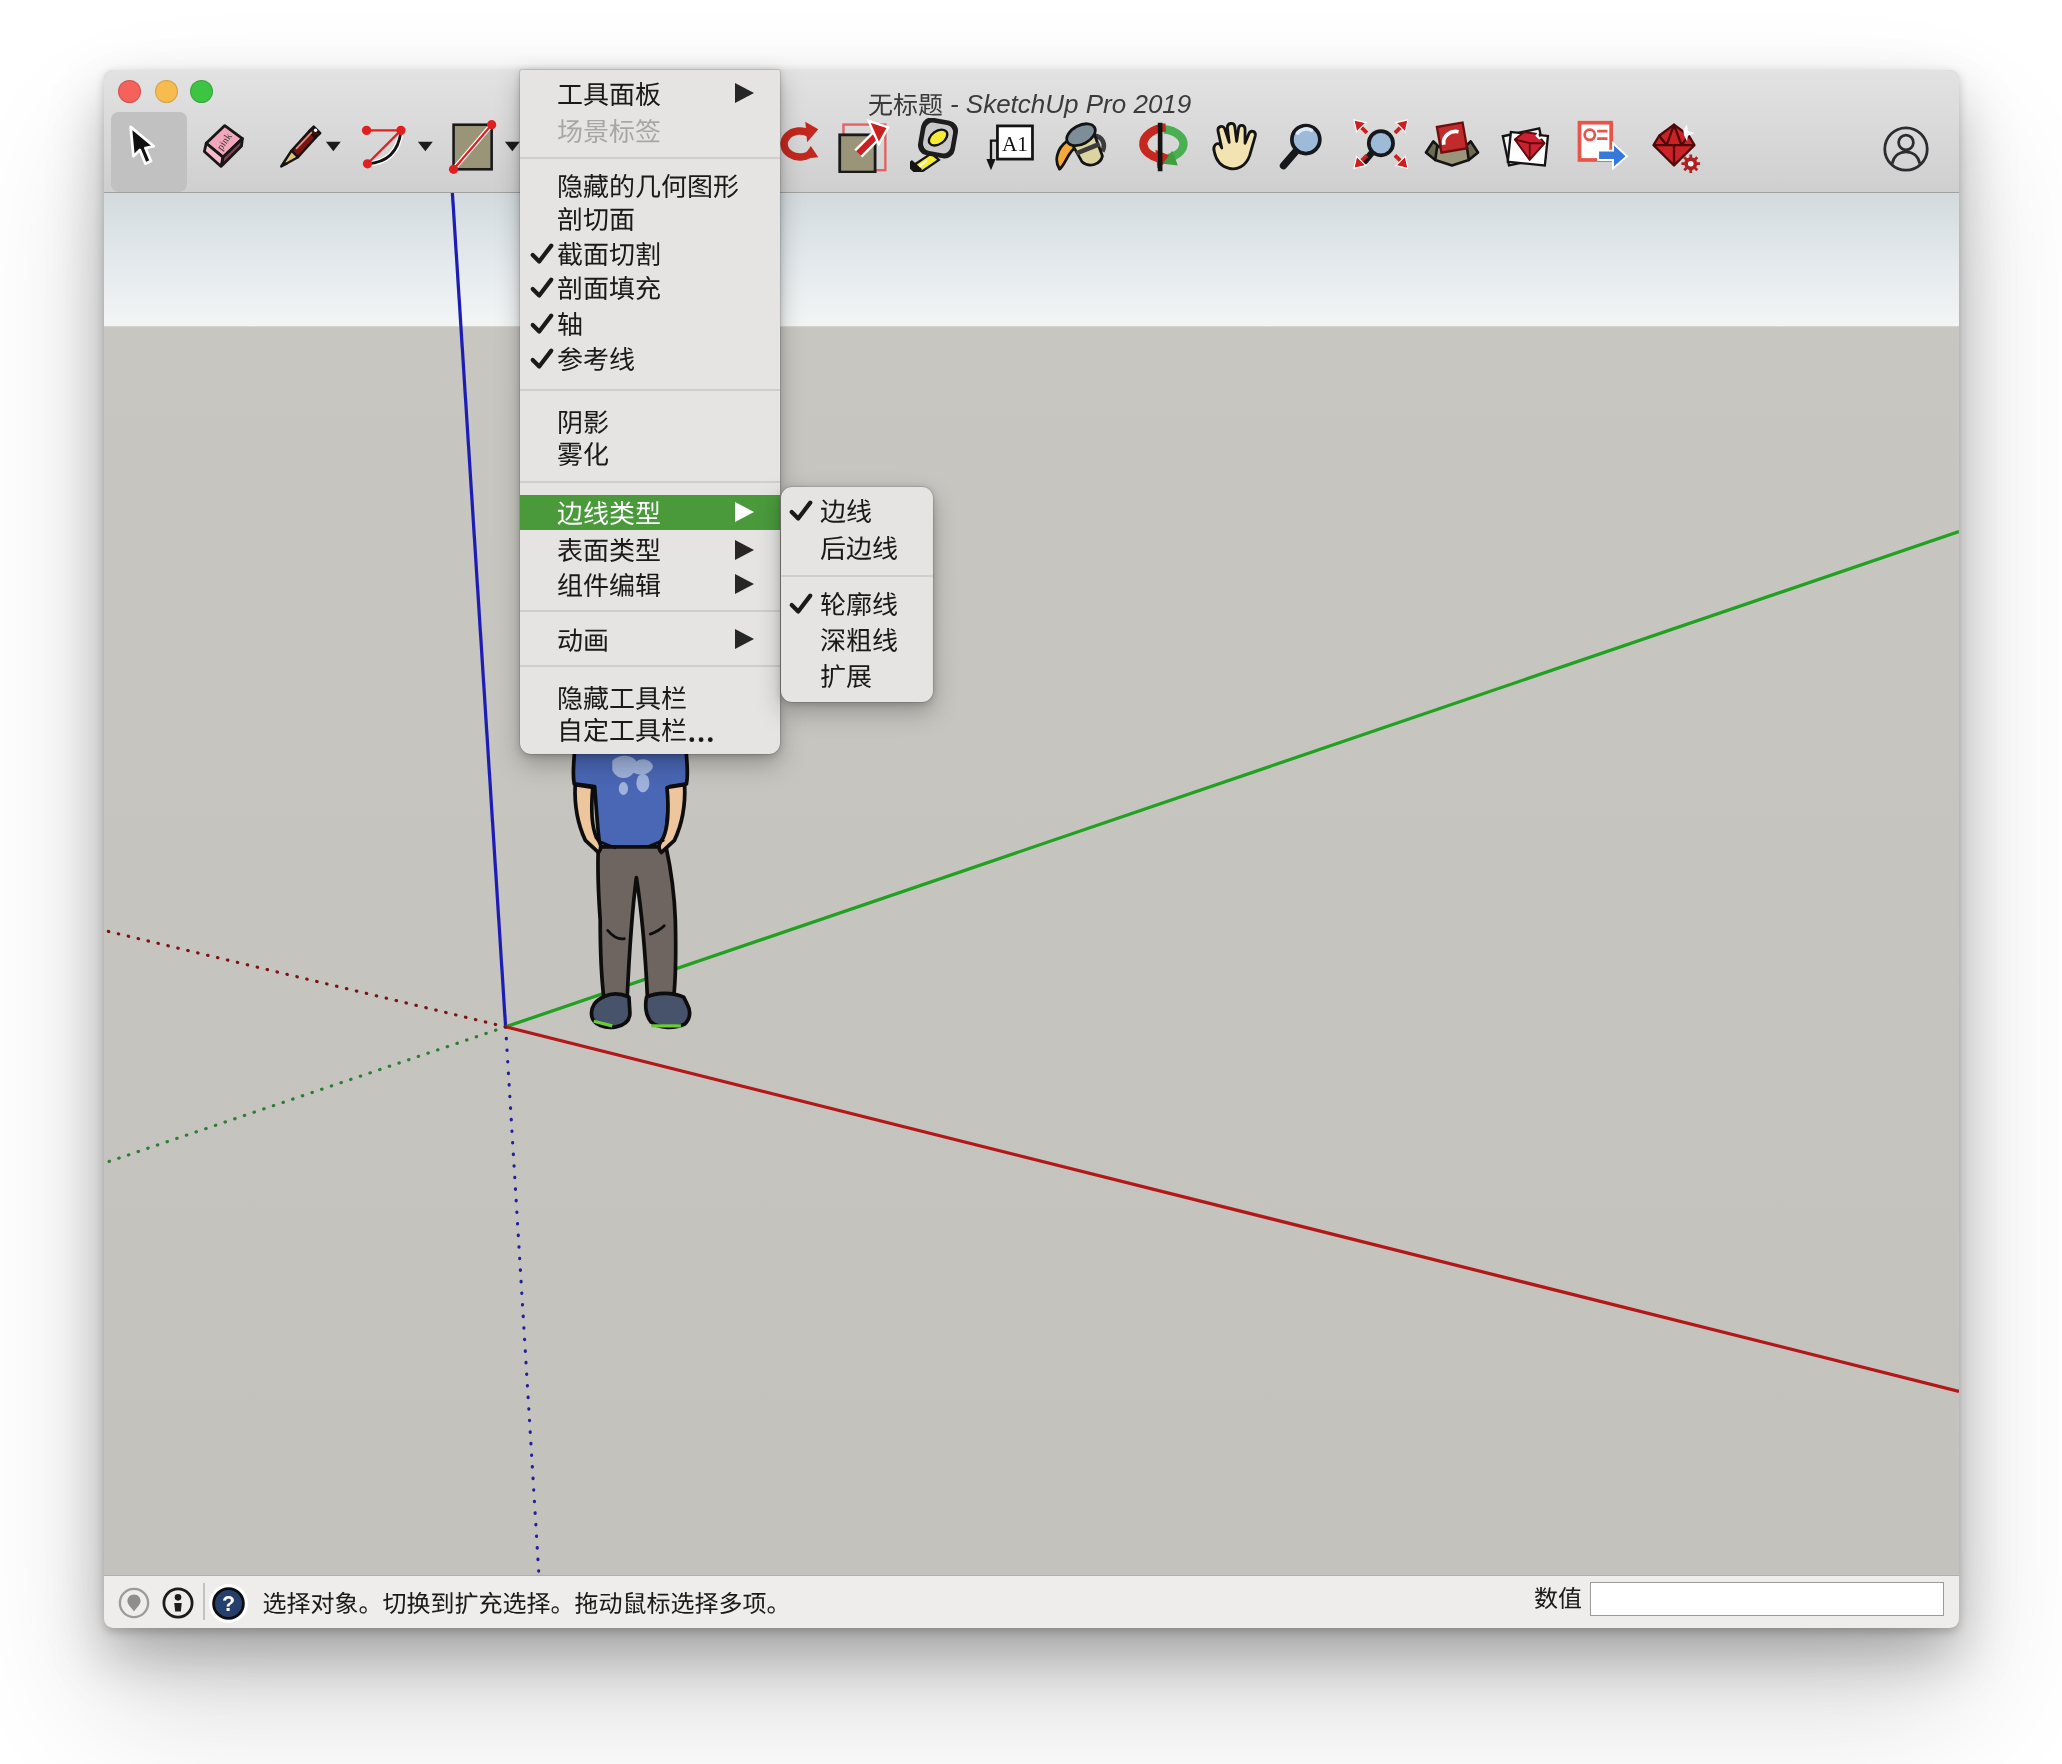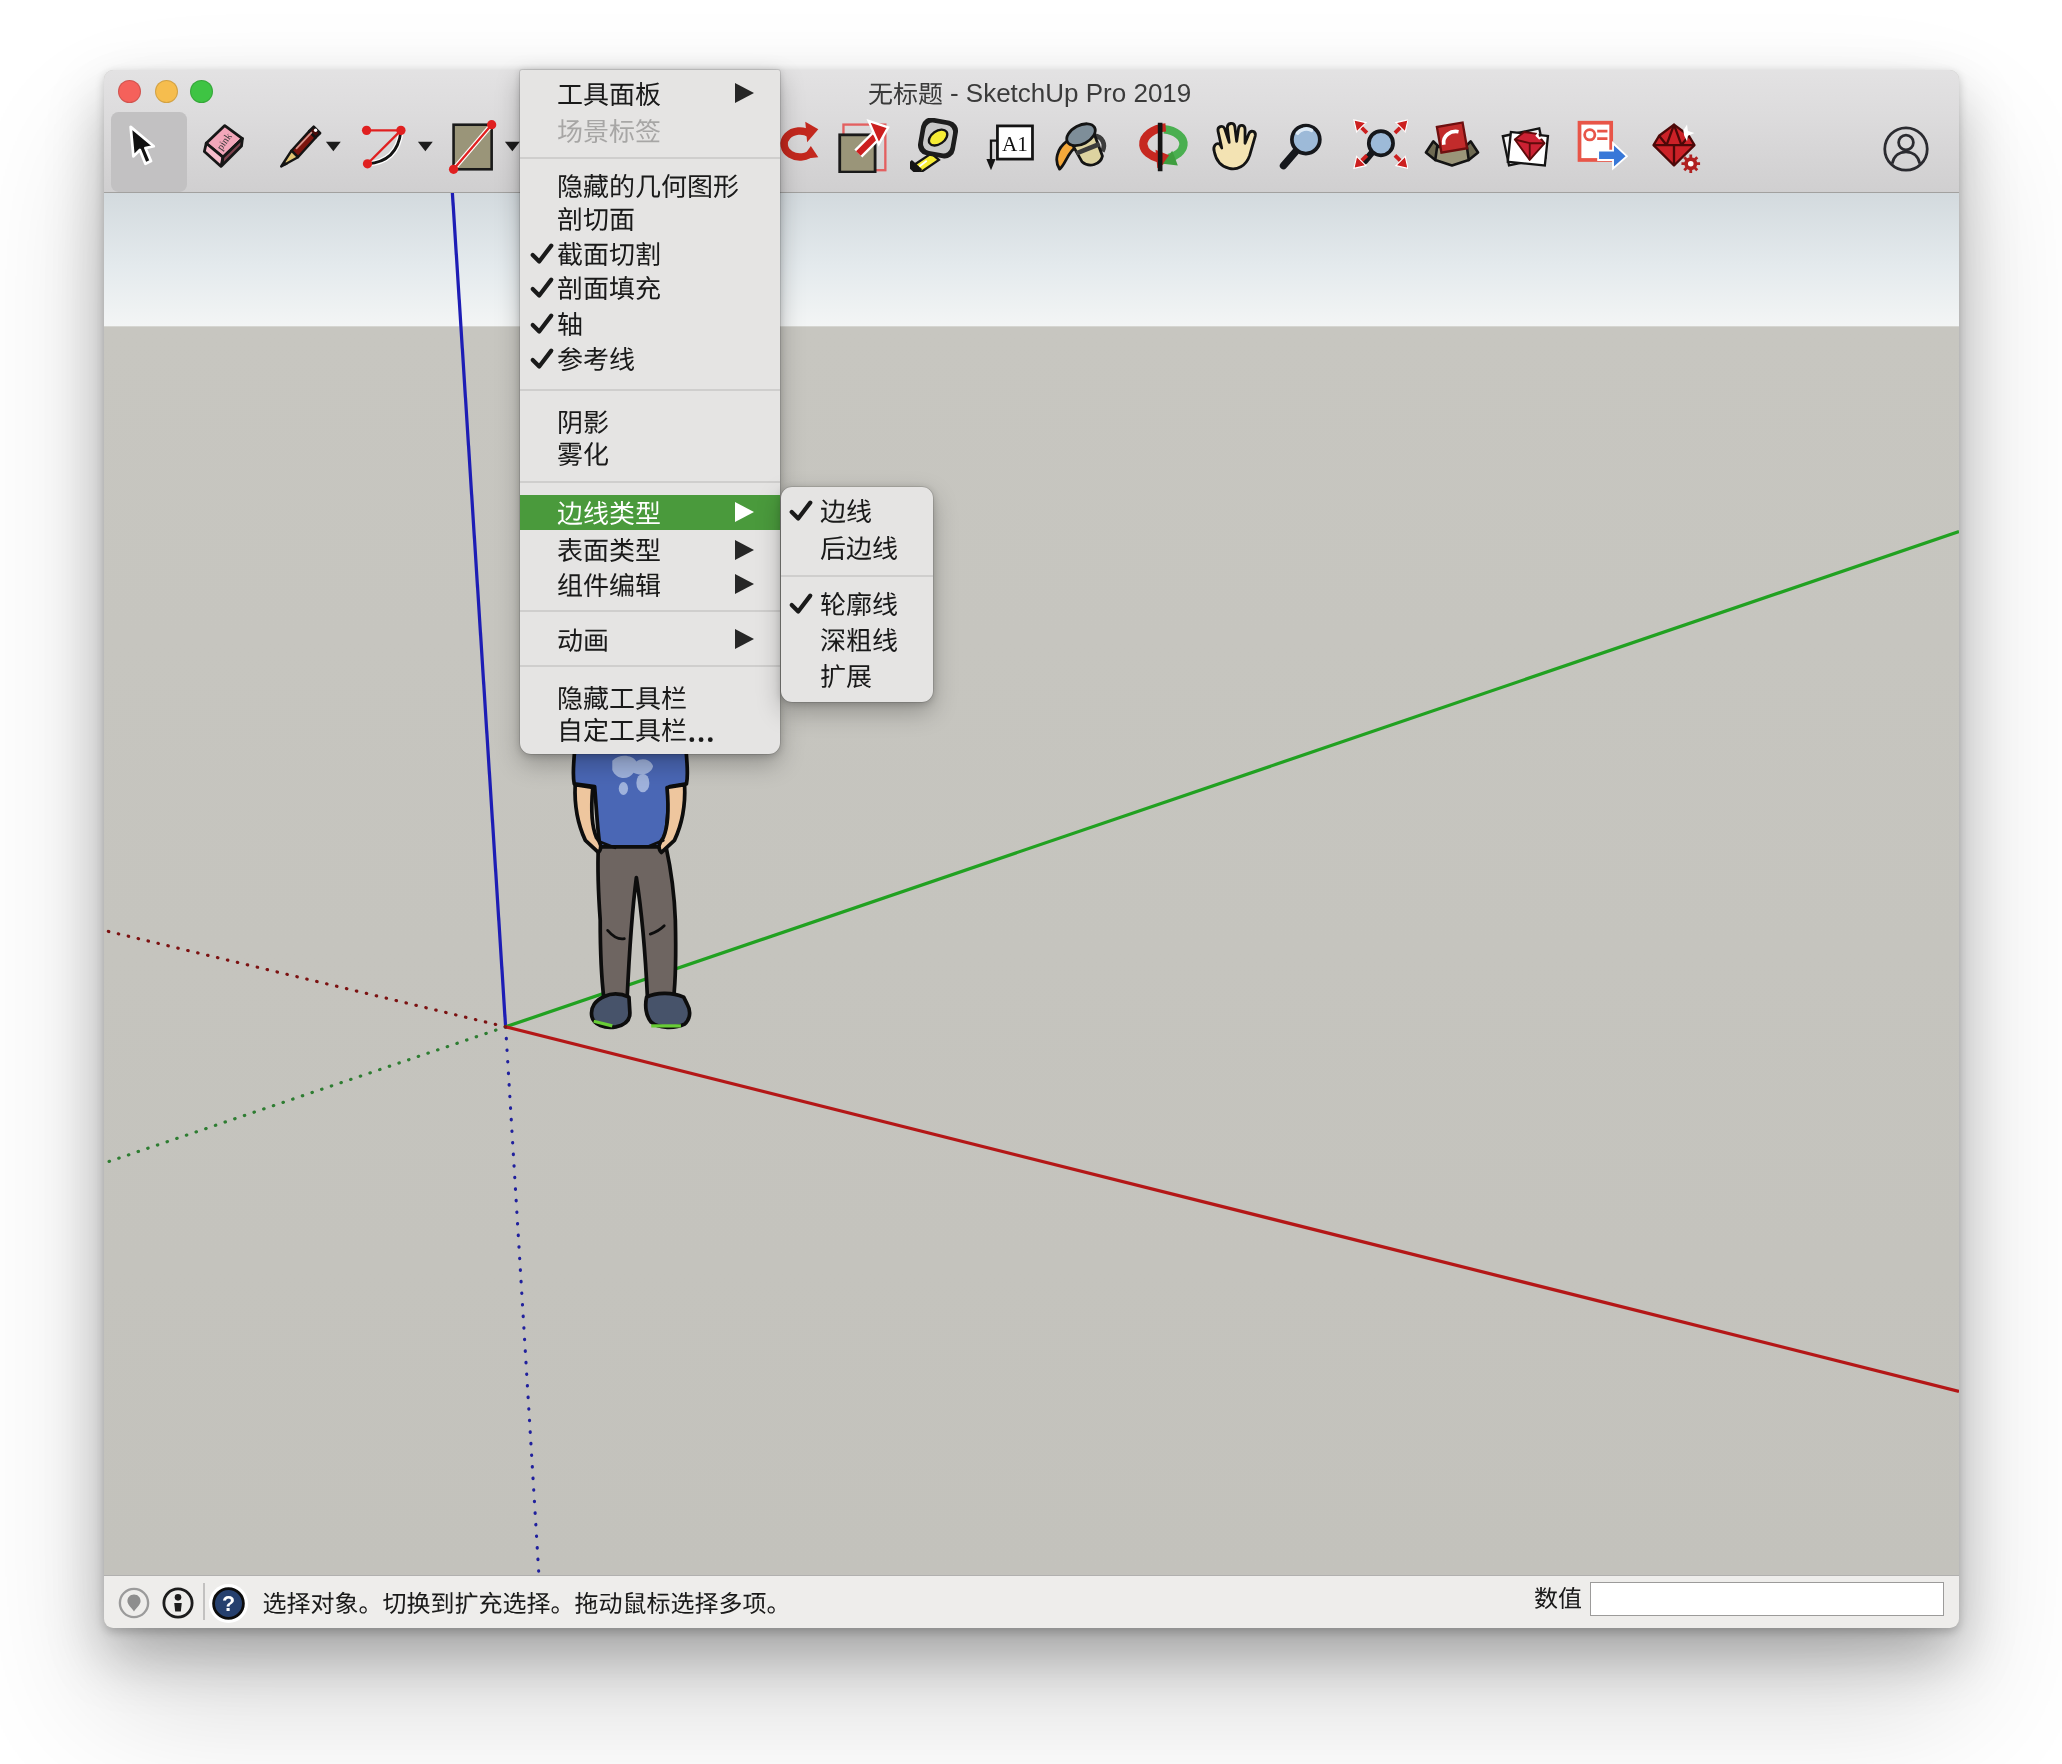--- a/index.html
+++ b/index.html
@@ -3,22 +3,22 @@
 html,body{margin:0;padding:0;}
 body{width:2063px;height:1764px;position:relative;overflow:hidden;
  background:#ffffff;
  font-family:"Liberation Sans",sans-serif;}
 .win{position:absolute;left:104px;top:70px;width:1855px;height:1558px;border-radius:9.3px;
  background:#c6c5bf;box-shadow:0 28px 56px rgba(0,0,0,0.26),0 74px 139px rgba(0,0,0,0.16),0 3.7px 9.3px rgba(0,0,0,0.20);overflow:hidden;}
 .tb{position:absolute;left:0;top:0;width:1855px;height:122px;
  background:linear-gradient(180deg,#e3e2e3 0%,#dcdbdc 40%,#d0cfd0 100%);border-bottom:1.9px solid #a2a19f;}
 .tl{position:absolute;top:9.7px;width:23px;height:23px;border-radius:50%;box-sizing:border-box;border:0.9px solid rgba(0,0,0,0.14);}
 .selbtn{position:absolute;left:7.4px;top:42px;width:76px;height:80px;background:#c2c1c2;border-radius:7.4px;}
-.title{position:absolute;left:740px;top:10px;width:371px;height:26px;display:flex;align-items:center;justify-content:center;
- font-size:26px;color:#3b3b3b;white-space:nowrap;}
+.title{position:absolute;left:740px;top:21px;width:371px;height:26px;display:flex;align-items:center;justify-content:center;
+ font-size:26px;color:#3b3b3b;white-space:nowrap;font-style:italic;}
 .icon{position:absolute;}
 .cv{position:absolute;left:0;top:123px;width:1855px;height:1382px;}
 .sb{position:absolute;left:0;top:1505px;width:1855px;height:53px;background:#eeedeb;border-top:0.9px solid #b1b0af;box-sizing:border-box;}
 .menu{position:absolute;left:520px;top:70px;width:260px;height:684px;background:#e5e4e3;outline:0.9px solid rgba(0,0,0,0.10);
  border-radius:1.9px 1.9px 11px 11px;box-shadow:0 9.3px 24px rgba(0,0,0,0.25),0 1.9px 7.4px rgba(0,0,0,0.18);}
 .sub{position:absolute;left:781px;top:487px;width:152px;height:215px;background:#e5e4e3;outline:0.9px solid rgba(0,0,0,0.10);
  border-radius:11px;box-shadow:0 9.3px 24px rgba(0,0,0,0.25),0 1.9px 7.4px rgba(0,0,0,0.18);}
 .sep{position:absolute;left:0;width:100%;height:1.9px;background:#cfcecd;}
 .arrow{position:absolute;width:0;height:0;border-top:10.7px solid transparent;border-bottom:10.7px solid transparent;}
 .chk{position:absolute;}

